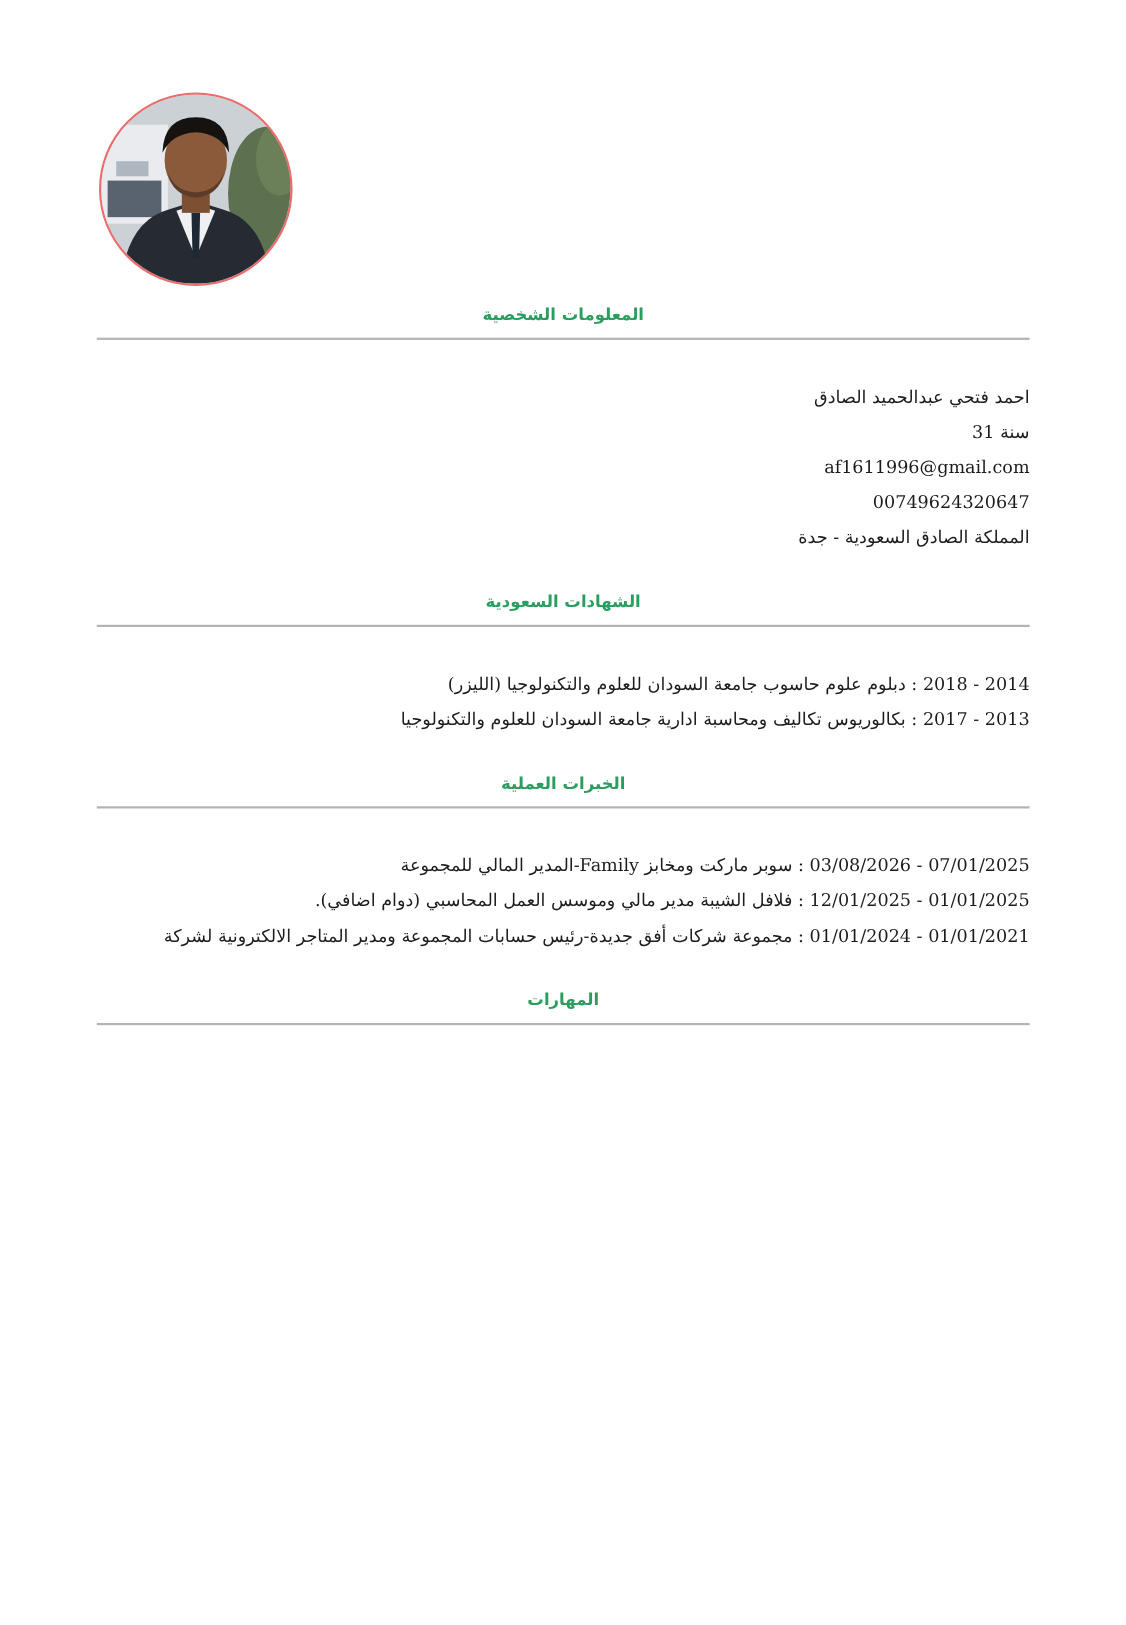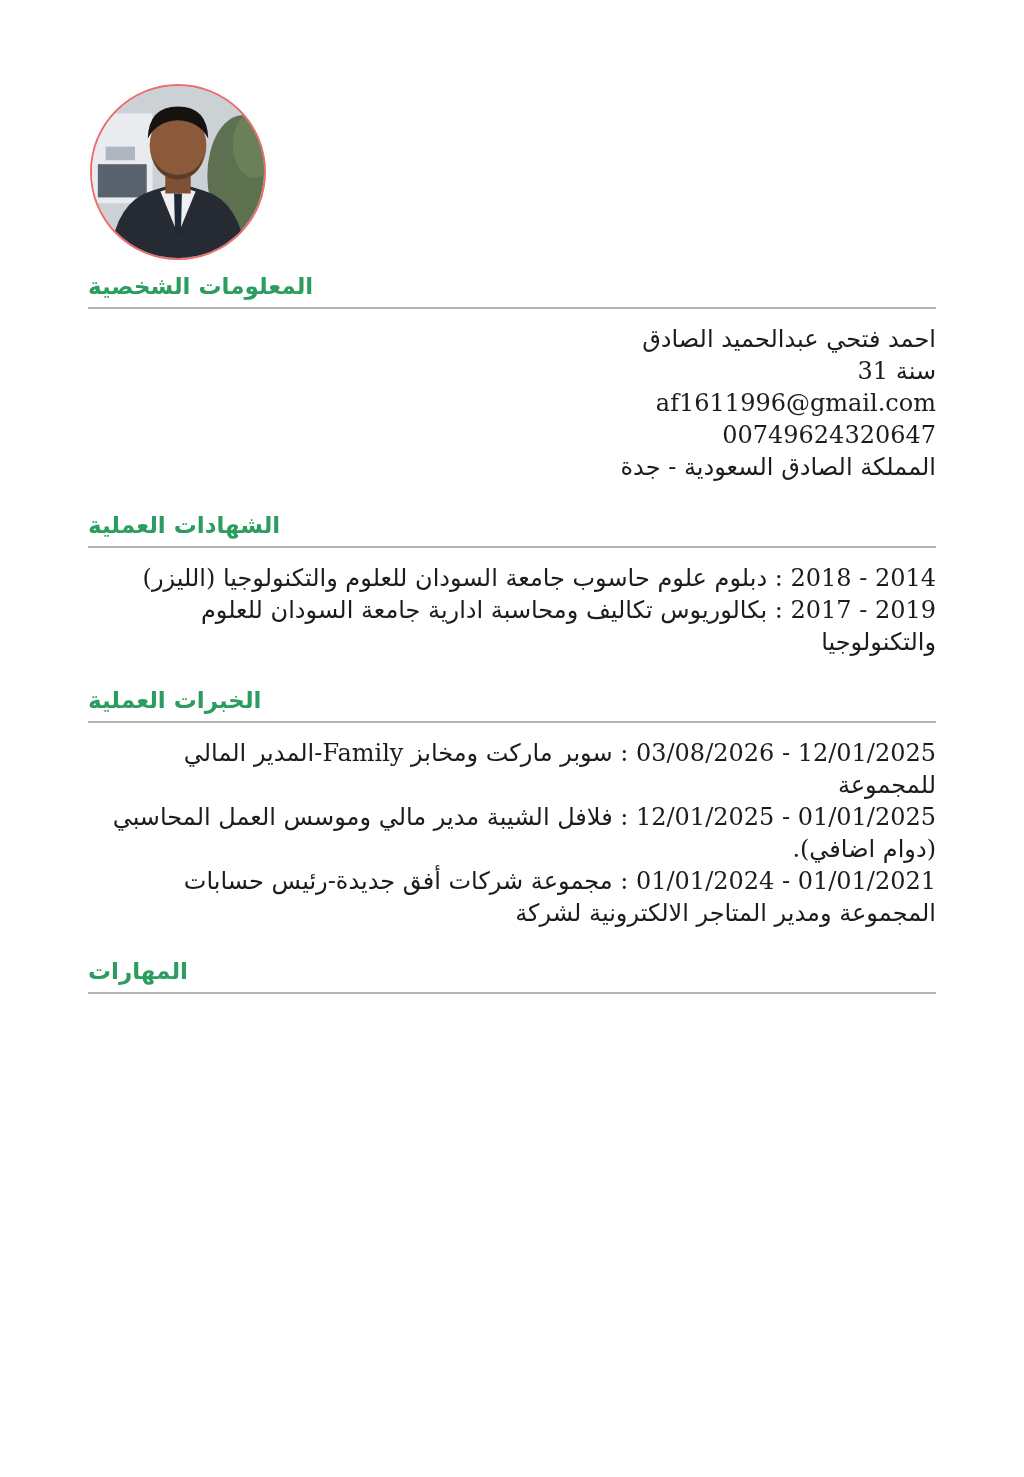--- a/index.html
+++ b/index.html
@@ -26,38 +26,38 @@
     border: 2px solid #ee6b6b;
     overflow: hidden;
     background: #ccd1d6;
   }
   .photo svg { display: block; width: 100%; height: 100%; }
   section.sec { margin-top: 26px; }
   section.sec:first-of-type { margin-top: 10px; }
   h2.sec-title {
     margin: 0;
     direction: rtl;
-    text-align: left;
+    text-align: center;
     font-family: "DejaVu Sans", sans-serif;
     font-weight: bold;
-    font-size: 23px;
+    font-size: 15px;
     line-height: 32px;
     color: #2a9d5f;
   }
   .rule {
     margin-top: 5px;
     height: 2px;
     background: #b3b3b3;
     border: none;
   }
   .sec-body {
-    margin-top: 14px;
+    margin-top: 36px;
     direction: rtl;
     text-align: right;
-    font-size: 24px;
+    font-size: 16px;
     line-height: 32px;
   }
   .sec-body p { margin: 0; }
 </style>
 </head>
 <body>
 
 <div class="content">
 
   <div class="photo-row">
@@ -86,33 +86,33 @@
     <div class="sec-body">
       <p>احمد فتحي عبدالحميد الصادق</p>
       <p>سنة 31</p>
       <p>af1611996@gmail.com</p>
       <p>00749624320647</p>
       <p>المملكة الصادق السعودية - جدة</p>
     </div>
   </section>
 
   <section class="sec">
-    <h2 class="sec-title">الشهادات العملية</h2>
+    <h2 class="sec-title">الشهادات السعودية</h2>
     <div class="rule"></div>
     <div class="sec-body">
       <p>2014 - 2018 : دبلوم علوم حاسوب جامعة السودان للعلوم والتكنولوجيا (الليزر)</p>
-      <p>2019 - 2017 : بكالوريوس تكاليف ومحاسبة ادارية جامعة السودان للعلوم والتكنولوجيا</p>
+      <p>2013 - 2017 : بكالوريوس تكاليف ومحاسبة ادارية جامعة السودان للعلوم والتكنولوجيا</p>
     </div>
   </section>
 
   <section class="sec">
     <h2 class="sec-title">الخبرات العملية</h2>
     <div class="rule"></div>
     <div class="sec-body">
-      <p>12/01/2025 - 03/08/2026 : سوبر ماركت ومخابز Family-المدير المالي للمجموعة</p>
+      <p>07/01/2025 - 03/08/2026 : سوبر ماركت ومخابز Family-المدير المالي للمجموعة</p>
       <p>01/01/2025 - 12/01/2025 : فلافل الشيبة مدير مالي وموسس العمل المحاسبي (دوام اضافي).</p>
       <p>01/01/2021 - 01/01/2024 : مجموعة شركات أفق جديدة-رئيس حسابات المجموعة ومدير المتاجر الالكترونية لشركة</p>
     </div>
   </section>
 
 
   <section class="sec">
     <h2 class="sec-title">المهارات</h2>
     <div class="rule"></div>
   </section>

